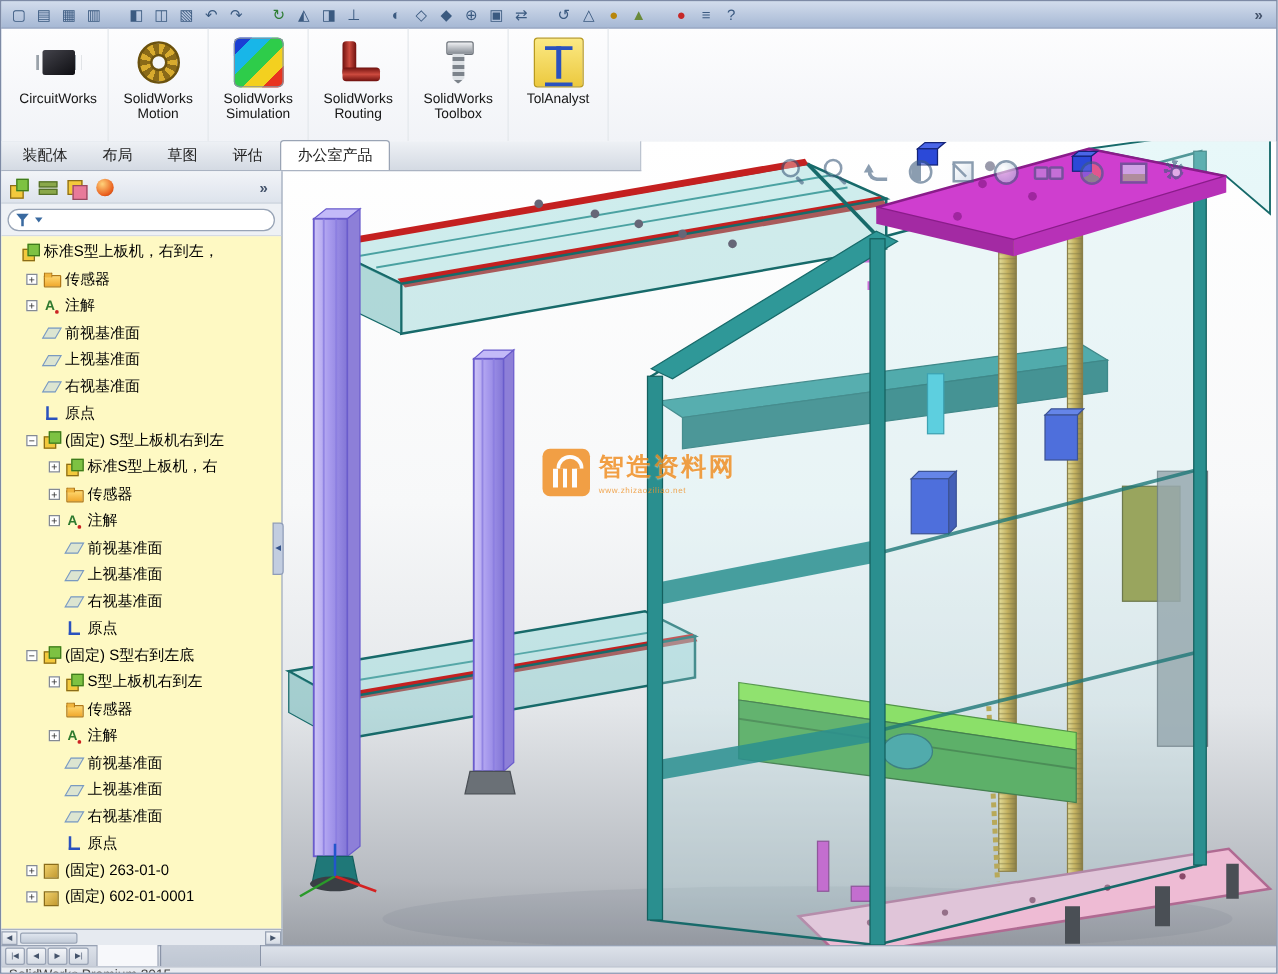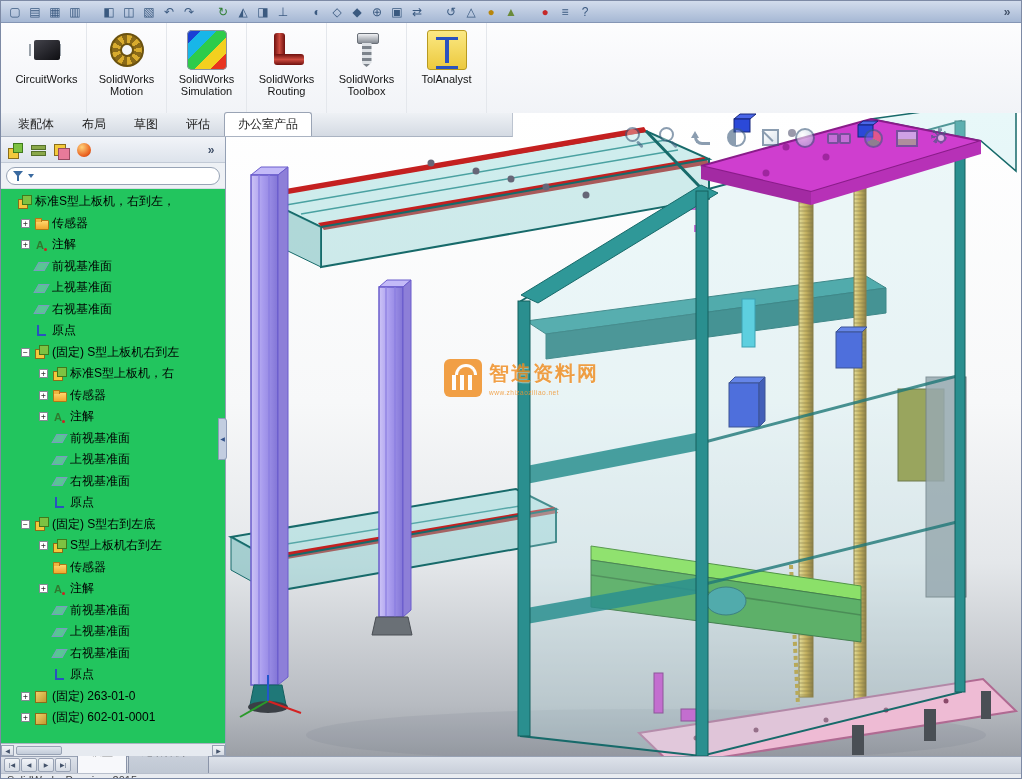--- a/index.html
+++ b/index.html
@@ -63,21 +63,21 @@
   .pt-dimx::before{content:"";position:absolute;inset:2px;border-radius:50%;background:radial-gradient(circle at 35% 30%,#ffd27a,#e85a1a 70%,#7a2a08);}
 
   .filter-row{height:26px;display:flex;align-items:center;padding:3px 5px;background:#eef1f5;border-bottom:1px solid #d5dbe4;flex:none;}
   .filter-box{flex:1;height:18px;border:1px solid #98a4b6;border-radius:9px;background:#fff;display:flex;align-items:center;gap:3px;padding:0 6px;}
   .funnel{width:12px;height:13px;position:relative;flex:none;}
   .funnel::before{content:"";position:absolute;left:0;top:2px;border-left:5px solid transparent;border-right:5px solid transparent;border-top:6px solid #3a6aa0;}
   .funnel::after{content:"";position:absolute;left:4px;top:7px;width:2px;height:5px;background:#3a6aa0;}
   .fcaret{width:0;height:0;border-left:3px solid transparent;border-right:3px solid transparent;border-top:4px solid #3a6aa0;flex:none;}
   .filter-box input{flex:1;border:none;outline:none;background:transparent;font-size:11px;height:14px;font-family:inherit;}
 
-  .tree{flex:1;background:#22c55e;overflow:hidden;padding-top:2px;}
+  .tree{flex:1;background:#fef9c3;overflow:hidden;padding-top:2px;}
   .trow{display:flex;align-items:center;height:21.5px;font-size:12px;color:#000;white-space:nowrap;overflow:hidden;cursor:default;}
   .expand{width:9px;height:9px;flex:none;border:1px solid #848a93;background:#fff;font:8px/7px "DejaVu Sans Mono",monospace;text-align:center;color:#333;margin-right:3px;}
   .expand:empty{visibility:hidden;}
   .ico{width:14px;height:14px;display:inline-block;position:relative;flex:none;margin:0 4px 0 1px;}
   .ico-asm::before{content:"";position:absolute;left:1px;top:4px;width:8px;height:8px;background:#f3c93c;border:1px solid #8a6d1a;}
   .ico-asm::after{content:"";position:absolute;left:5px;top:0;width:8px;height:8px;background:#7dc242;border:1px solid #3f7a1c;}
   .ico-part::before{content:"";position:absolute;left:1px;top:2px;width:10px;height:10px;background:linear-gradient(135deg,#f0d06a,#c29a30);border:1px solid #8a6d1a;}
   .ico-folder::before{content:"";position:absolute;left:1px;top:4px;width:12px;height:8px;background:linear-gradient(#ffd76e,#f0a92e);border:1px solid #b07818;border-radius:1px;}
   .ico-folder::after{content:"";position:absolute;left:1px;top:2px;width:5px;height:3px;background:#f0b53e;border:1px solid #b07818;border-bottom:none;border-radius:1px 1px 0 0;}
   .ico-ann::before{content:"A";position:absolute;left:2px;top:0;font:bold 11px/14px "Liberation Sans",sans-serif;color:#2f7a2f;}
@@ -107,21 +107,21 @@
   .h-cube::after{content:"";position:absolute;left:5px;top:5px;width:15px;height:2px;background:#3f5d7d;transform:rotate(45deg);transform-origin:0 0;}
   .h-ball::before{content:"";position:absolute;left:3px;top:3px;width:16px;height:16px;border-radius:50%;border:2px solid #3f5d7d;background:radial-gradient(circle at 35% 30%,#fff,#9fb6d0);}
   .h-glass::before{content:"";position:absolute;left:1px;top:8px;width:8px;height:7px;border:2px solid #3f5d7d;border-radius:2px;background:rgba(180,200,230,.6);}
   .h-glass::after{content:"";position:absolute;left:13px;top:8px;width:8px;height:7px;border:2px solid #3f5d7d;border-radius:2px;background:rgba(180,200,230,.6);}
   .h-ball2::before{content:"";position:absolute;left:4px;top:4px;width:15px;height:15px;border-radius:50%;border:2px solid #3f5d7d;background:conic-gradient(#e66 0 120deg,#6a6 120deg 240deg,#66d 240deg 360deg);}
   .h-scene::before{content:"";position:absolute;left:2px;top:5px;width:18px;height:13px;border:2px solid #3f5d7d;background:linear-gradient(#cfe4f4 55%,#9cc27c 55%);}
   .h-gear::before{content:"";position:absolute;left:3px;top:3px;width:16px;height:16px;border-radius:50%;background:repeating-conic-gradient(#3f5d7d 0 25deg,rgba(0,0,0,0) 25deg 50deg);}
   .h-gear::after{content:"";position:absolute;left:8px;top:8px;width:6px;height:6px;border-radius:50%;background:#eef3f8;border:2px solid #3f5d7d;}
 
   
-  .watermark{position:absolute;left:218px;top:246px;display:flex;align-items:center;gap:7px;opacity:.82;}
+  .watermark{position:absolute;left:208px;top:246px;display:flex;align-items:center;gap:7px;opacity:.82;}
   .wm-logo{width:38px;height:38px;position:relative;background:#f08c1e;border-radius:6px;flex:none;}
   .wm-logo::before{content:"";position:absolute;left:11px;top:5px;width:16px;height:8px;border:3px solid #fff;border-bottom:none;border-radius:16px 16px 0 0;}
   .wm-logo::after{content:"";position:absolute;left:8px;top:16px;right:8px;bottom:7px;background:repeating-linear-gradient(90deg,#fff 0 4px,transparent 4px 8px);}
   .wm-txt{display:flex;flex-direction:column;}
   .wm-title{font-size:20px;font-weight:bold;color:#f08c1e;text-shadow:0 1px 1px rgba(255,255,255,.6);letter-spacing:2px;}
   .wm-sub{font-size:6.5px;color:#f0952e;letter-spacing:.5px;margin-top:2px;}
 
   
   .statustabs{position:absolute;left:0;top:755px;width:100%;height:17px;display:flex;align-items:center;padding-left:3px;gap:1px;
     background:linear-gradient(#dde2ea,#c9cfda);border-top:1px solid #98a2b4;}

